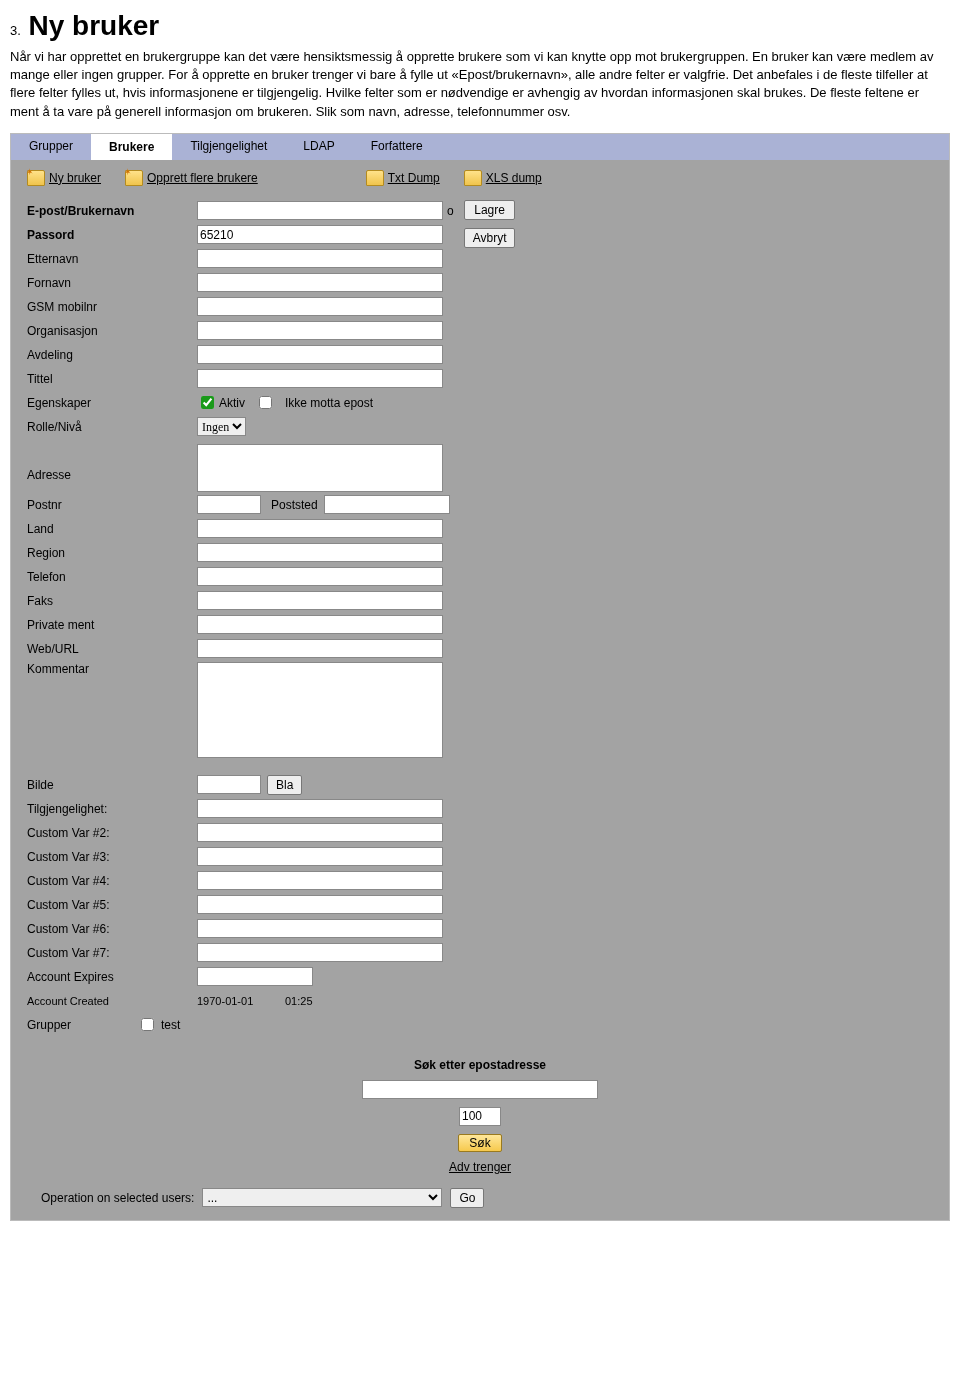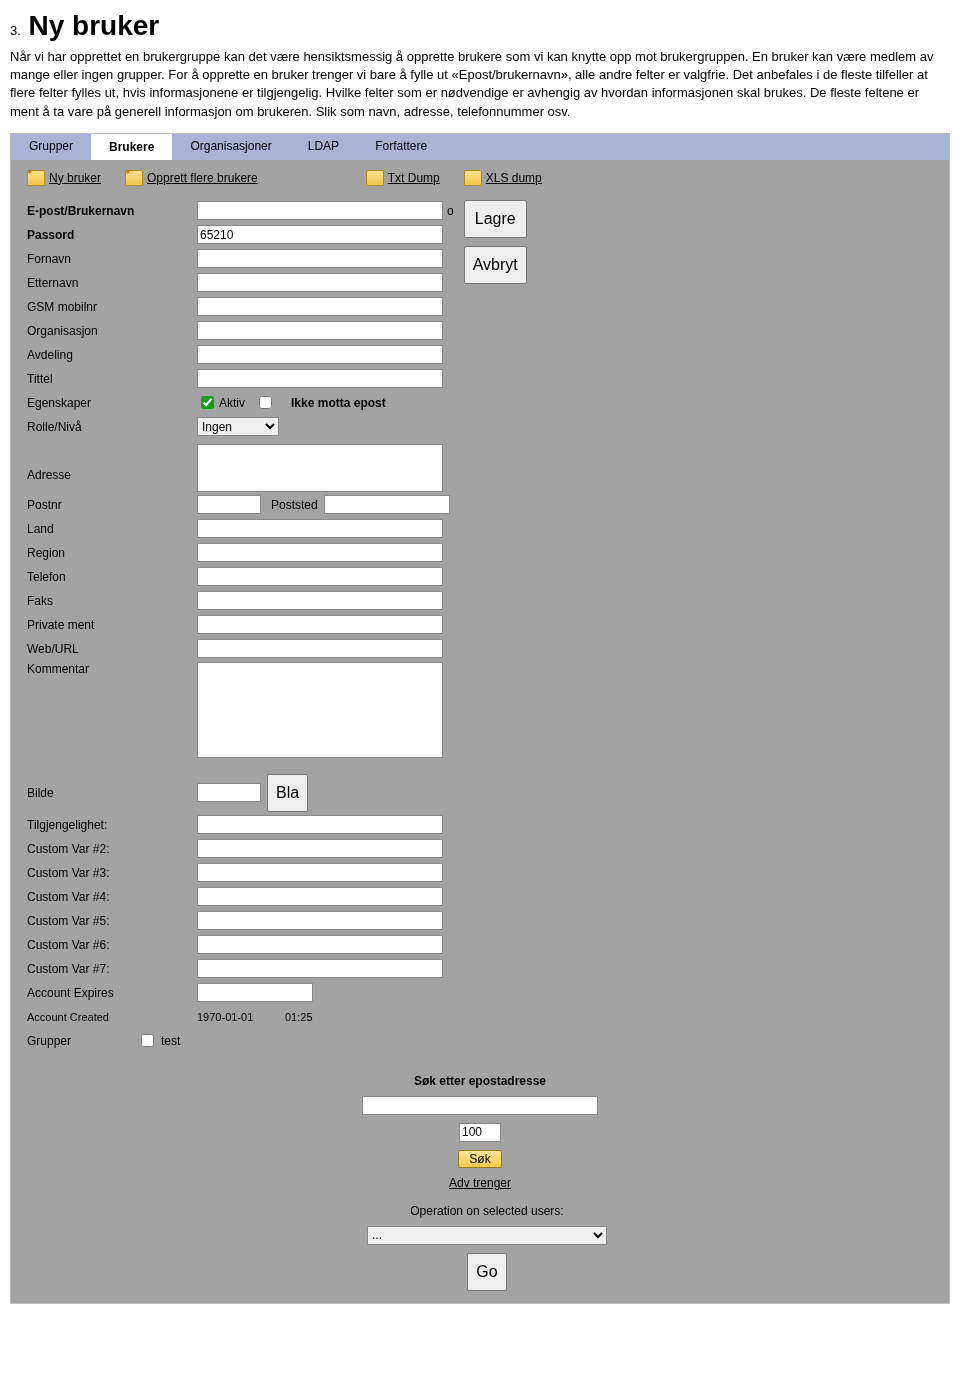--- a/index.html
+++ b/index.html
@@ -88,22 +88,22 @@
   .wmed { width: 120px; }
   textarea.fld {
     border: 1px solid #888;
     font-size: 12px;
     padding: 2px;
     resize: none;
   }
   .btn {
     background: #eee;
     border: 1px solid #777;
-    padding: 9px 8px;
-    font-size: 16px;
+    padding: 2px 8px;
+    font-size: 12px;
     cursor: pointer;
     border-radius: 2px;
   }
   .btn-yellow {
     background: linear-gradient(#ffe79a,#f6c94d);
     border: 1px solid #9a7a1f;
     padding: 1px 10px;
     font-size: 12px;
     cursor: pointer;
     border-radius: 2px;
@@ -127,38 +127,37 @@
     align-items: center;
     gap: 8px;
     padding: 8px 16px;
     flex-direction: column;
   }
   .ops-row {
     display: flex;
     align-items: center;
     gap: 8px;
     padding: 6px 16px 12px 30px;
-    flex-direction: column;
   }
 </style>
 </head>
 <body>
 
 <div class="intro">
   <span class="intro-num">3.</span>
   <h1>Ny bruker</h1>
   <p>Når vi har opprettet en brukergruppe kan det være hensiktsmessig å opprette brukere som vi kan knytte opp mot brukergruppen. En bruker kan være medlem av mange eller ingen grupper. For å opprette en bruker trenger vi bare å fylle ut «Epost/brukernavn», alle andre felter er valgfrie. Det anbefales i de fleste tilfeller at flere felter fylles ut, hvis informasjonene er tilgjengelig. Hvilke felter som er nødvendige er avhengig av hvordan informasjonen skal brukes. De fleste feltene er ment å ta vare på generell informasjon om brukeren. Slik som navn, adresse, telefonnummer osv.</p>
 </div>
 
 <div class="app-panel">
 
   <div class="tabbar">
     <div class="tab">Grupper</div>
     <div class="tab active">Brukere</div>
-    <div class="tab">Organisasjoner</div>
+    <div class="tab">Tilgjengelighet</div>
     <div class="tab">LDAP</div>
     <div class="tab">Forfattere</div>
   </div>
 
   <div class="toolbar">
     <span class="tool-link">
       <span class="folder-icon star"></span>
       <span>Ny bruker</span>
     </span>
     <span class="tool-link">
@@ -183,25 +182,25 @@
         <div class="row">
           <span class="label bold">E-post/Brukernavn</span>
           <input type="text" class="fld w240" style="">
           <span style="margin-left:4px;">o</span>
         </div>
         <div class="row">
           <span class="label bold">Passord</span>
           <input type="text" class="fld w240" value="65210" style="">
         </div>
         <div class="row">
+          <span class="label">Etternavn</span>
+          <input type="text" class="fld w240" style="">
+        </div>
+        <div class="row">
           <span class="label">Fornavn</span>
-          <input type="text" class="fld w240" style="">
-        </div>
-        <div class="row">
-          <span class="label">Etternavn</span>
           <input type="text" class="fld w240" style="">
         </div>
         <div class="row">
           <span class="label">GSM mobilnr</span>
           <input type="text" class="fld w240" style="">
         </div>
         <div class="row">
           <span class="label">Organisasjon</span>
           <input type="text" class="fld w240" style="">
         </div>
@@ -211,25 +210,25 @@
         </div>
         <div class="row">
           <span class="label">Tittel</span>
           <input type="text" class="fld w240" style="">
         </div>
         <div class="row">
           <span class="label">Egenskaper</span>
           <input type="checkbox" class="chk green" checked="" style="">
           <span style="margin:0 10px 0 2px;">Aktiv</span>
           <input type="checkbox" class="chk" style="">
-          <span style="margin-left:16px;font-weight:bold;">Ikke motta epost</span>
+          <span style="margin-left:10px;">Ikke motta epost</span>
         </div>
         <div class="row">
           <span class="label">Rolle/Nivå</span>
-          <select class="fld" style="width:82px;">
+          <select class="fld" style="width:49px;font-family:Liberation Serif, serif;">
             <option>Ingen</option>
           </select>
         </div>
       </div>
       <div class="right-col">
         <button class="btn">Lagre</button>
         <button class="btn">Avbryt</button>
       </div>
     </div>
 

